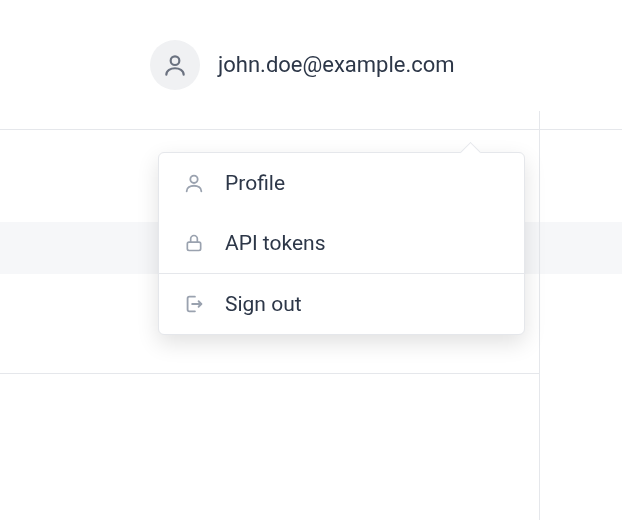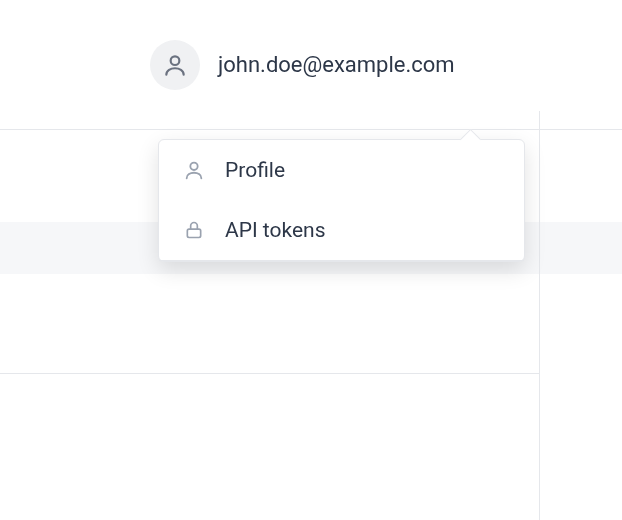--- a/index.html
+++ b/index.html
@@ -38,21 +38,21 @@
       position: absolute;
       top: 222px;
       left: 0;
       width: 100%;
       height: 52px;
       background: #f6f7f9;
       z-index: 0;
     }
     .dropdown {
       position: absolute;
-      top: 139px;
+      top: 152px;
       left: 158px;
       width: 367px;
       background: #ffffff;
       border: 1px solid #e5e7eb;
       border-radius: 6px;
       box-shadow: 0 8px 22px rgba(0,0,0,0.12);
       z-index: 5;
       text-align: center;
     }
     .dropdown::before {
@@ -146,13 +146,23 @@
       <svg width="20" height="22" viewBox="0 0 24 24" fill="none" stroke="#9aa2af" stroke-width="2" stroke-linecap="round" stroke-linejoin="round">
         <rect x="4" y="11" width="16" height="10" rx="2"></rect>
         <path d="M8 11V7a4 4 0 0 1 8 0v4"></path>
       </svg>
     </span>
     <span class="label">API tokens</span>
   </div>
 
   <hr class="divider">
 
+  <div class="menu-item">
+    <span class="icon">
+      <svg width="22" height="22" viewBox="0 0 24 24" fill="none" stroke="#9aa2af" stroke-width="2" stroke-linecap="round" stroke-linejoin="round">
+        <path d="M13 4H7a2 2 0 0 0-2 2v12a2 2 0 0 0 2 2h6"></path>
+        <path d="M10 12h10"></path>
+        <path d="M17 9l3 3-3 3"></path>
+      </svg>
+    </span>
+    <span class="label">Sign out</span>
+  </div>
 </div>
 
 </body></html>

